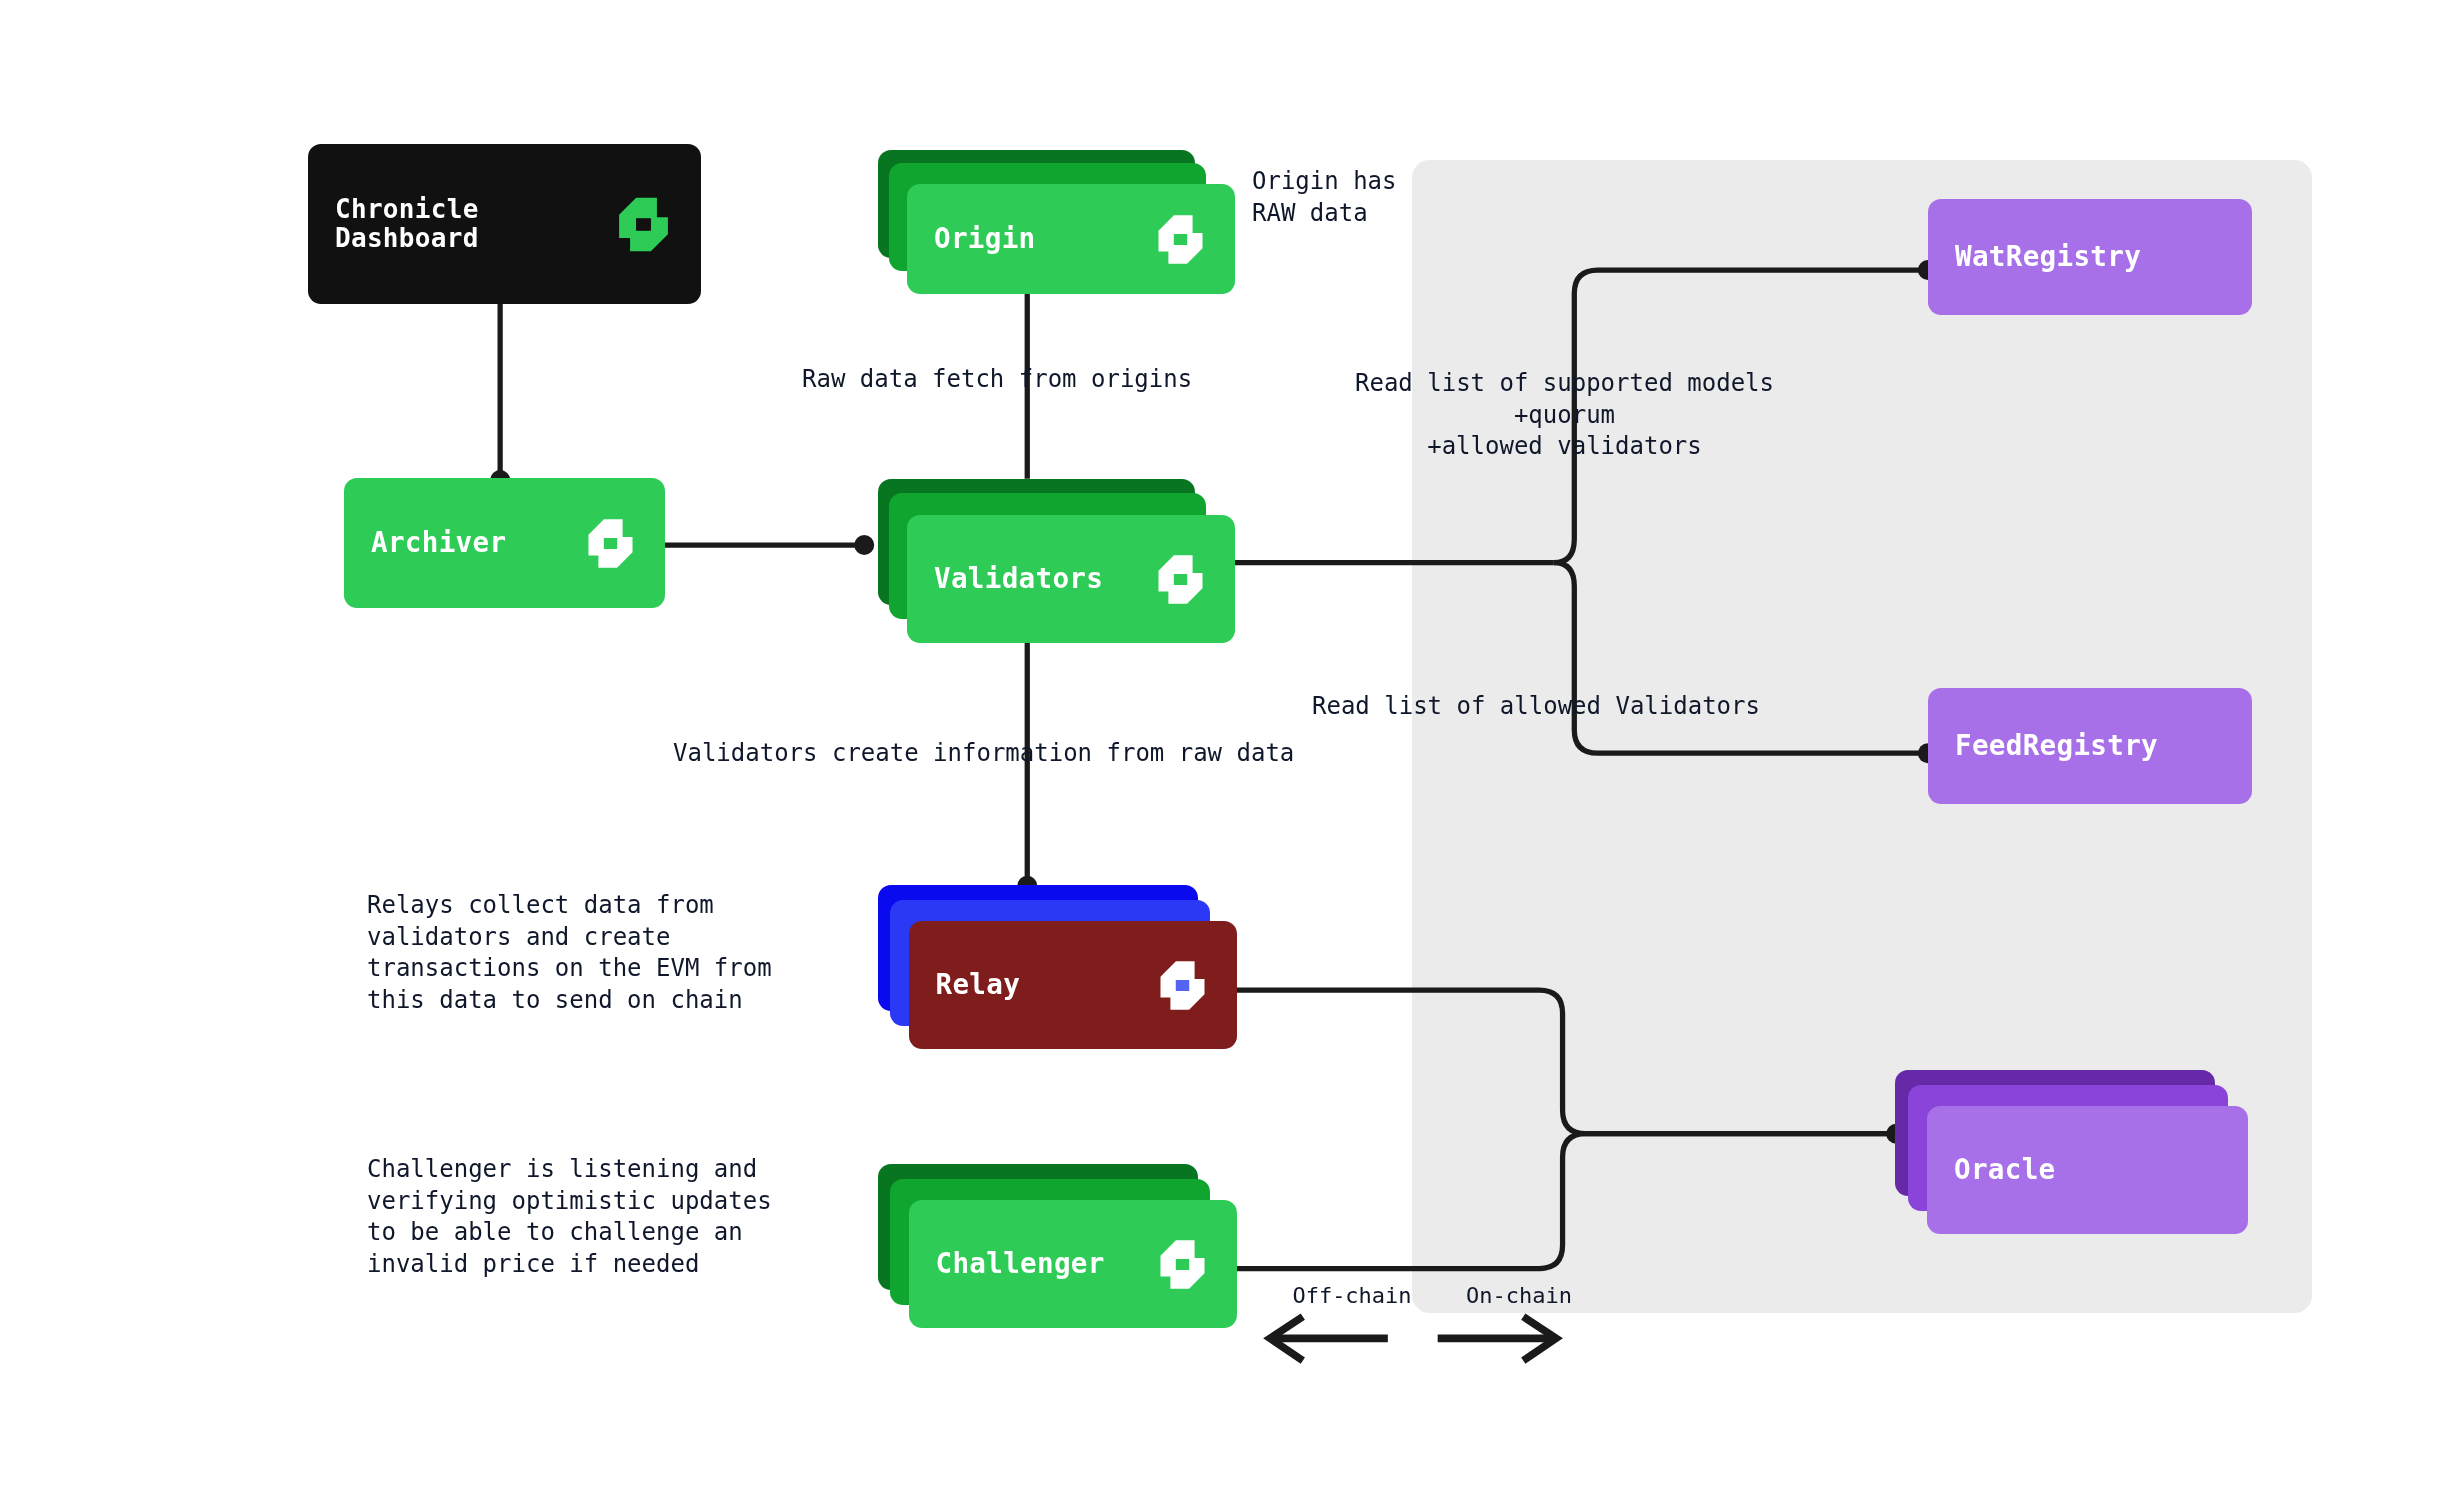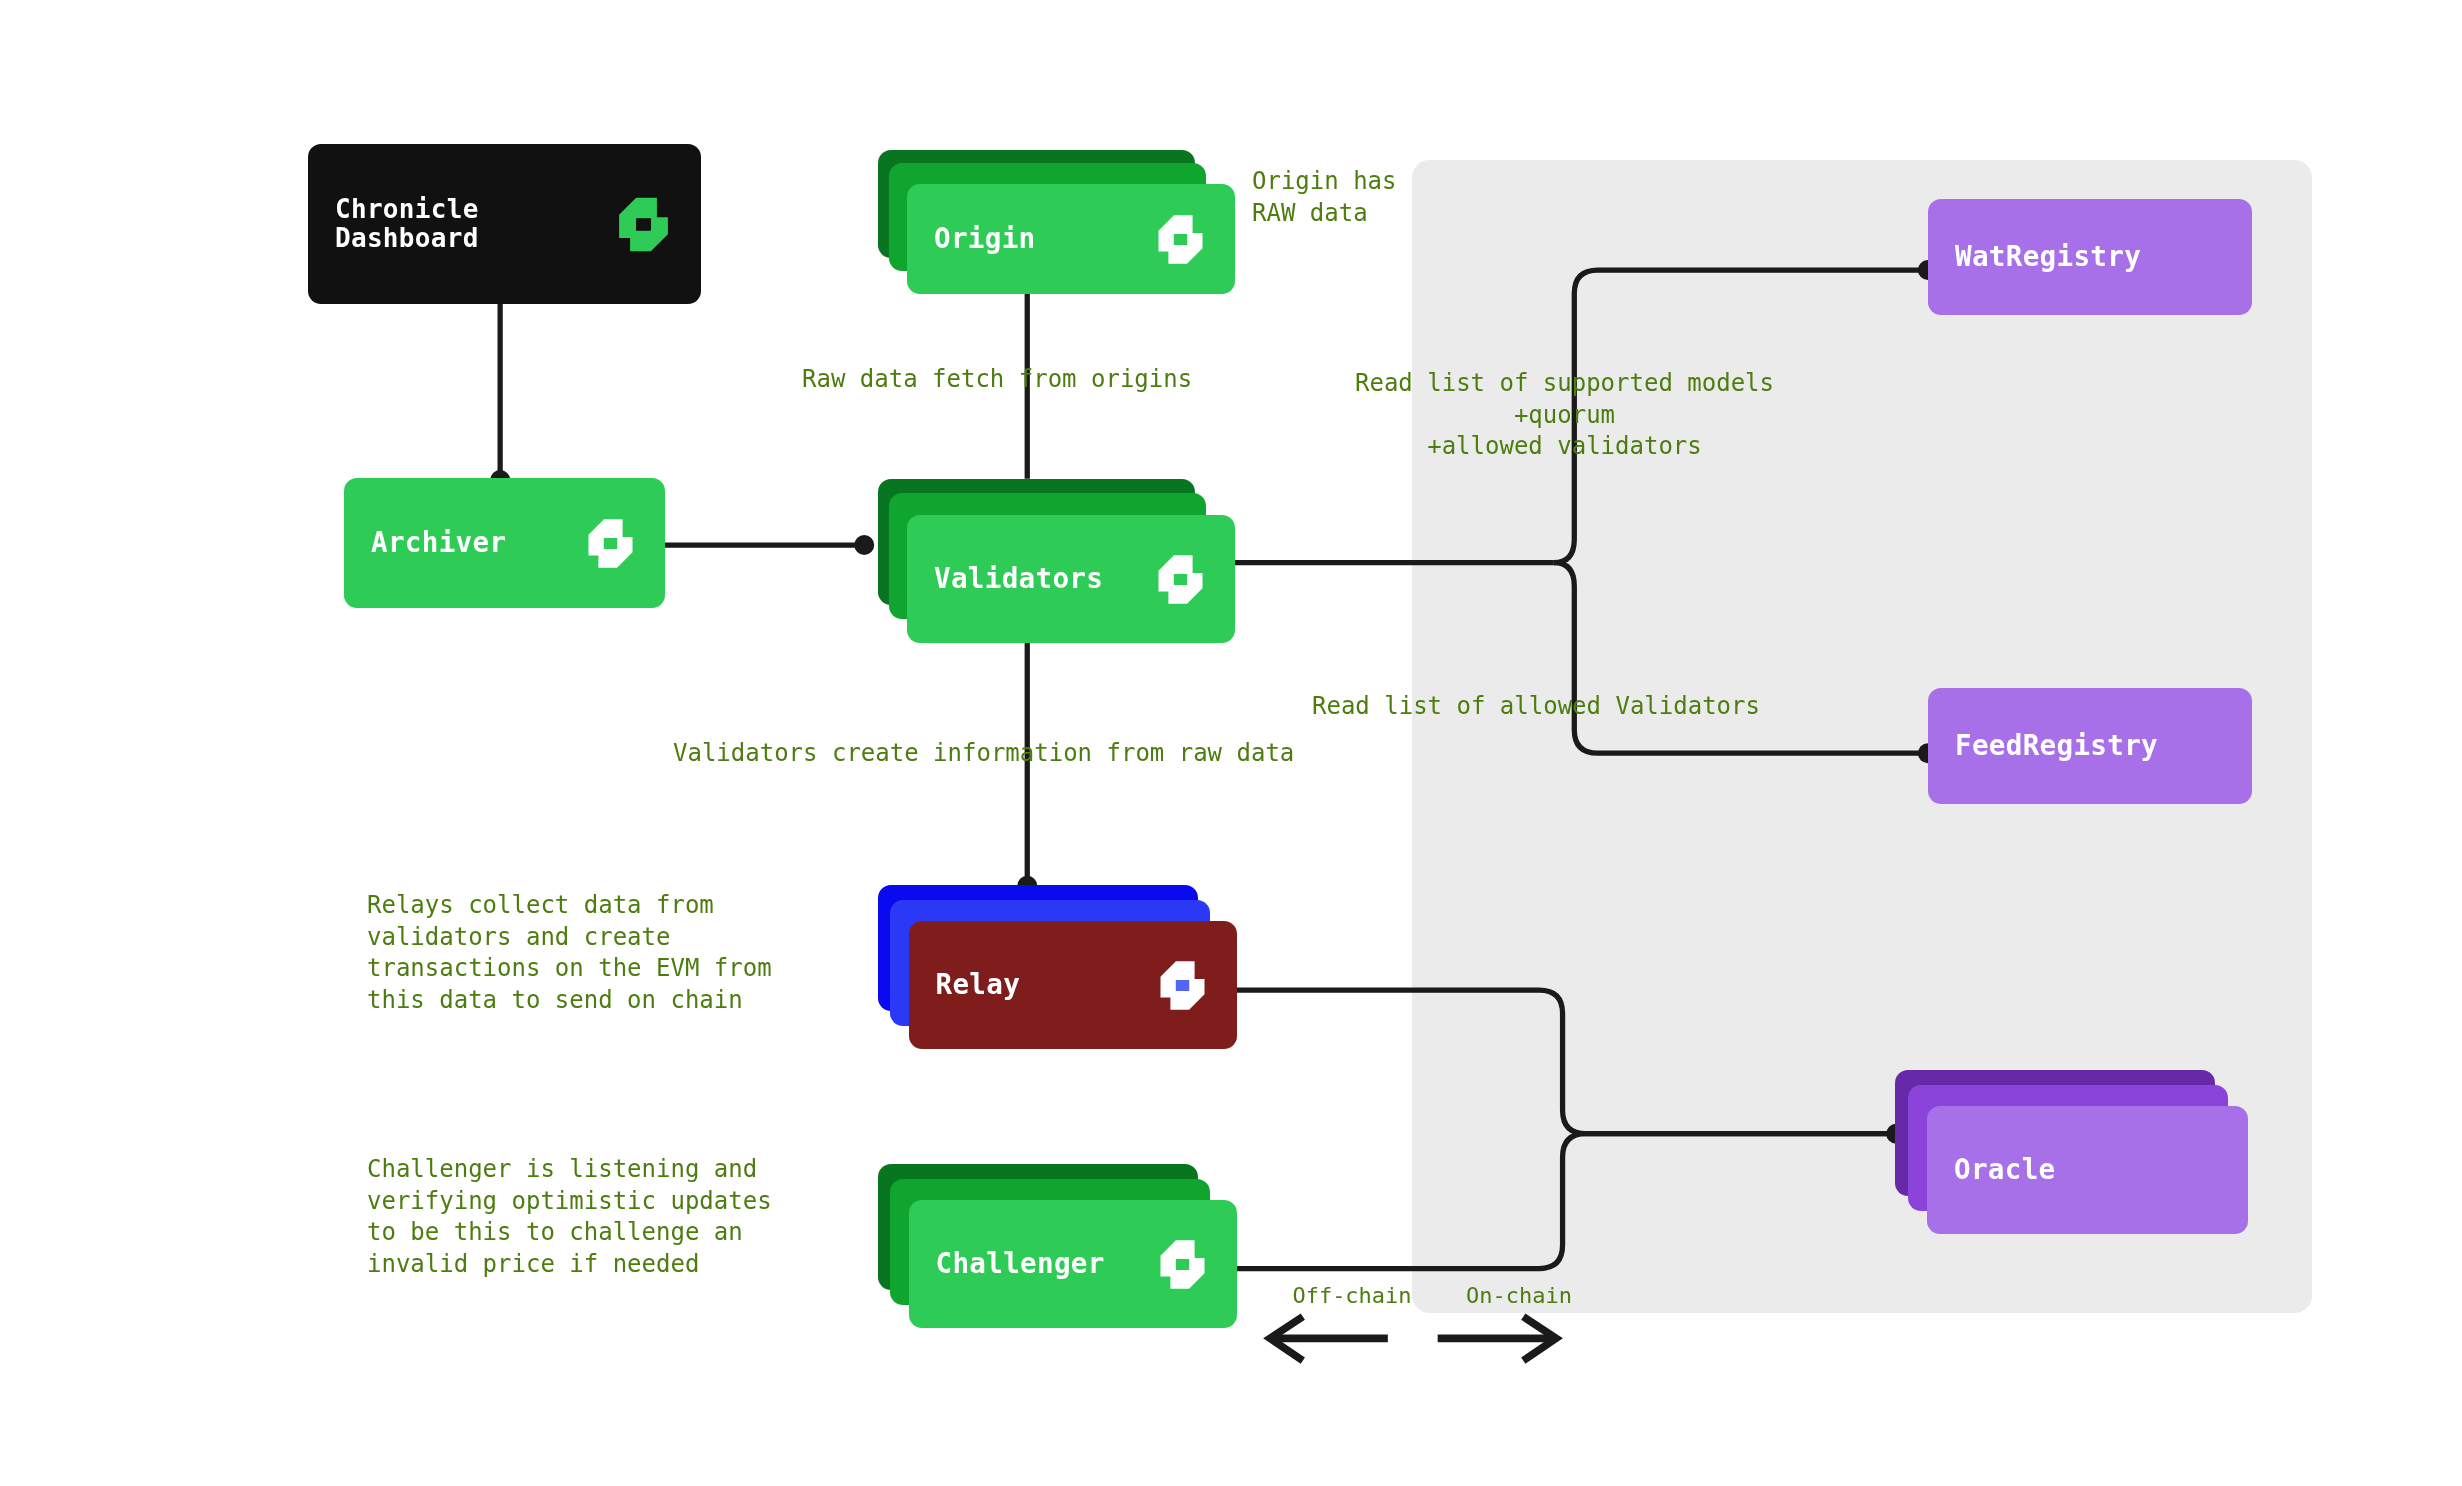--- a/index.html
+++ b/index.html
@@ -81,21 +81,21 @@
   .p-back  { background: #662AA8; }
   .p-flat  { background: #A770E8; }
 
   
   .logo { flex: 0 0 auto; }
   .logo svg { display: block; }
 
   
   .note {
     position: absolute;
-    color: #4d7c0f;
+    color: #0f172a;
     font-size: 24px;
     line-height: 1.32;
     white-space: pre-line;
     z-index: 4;
   }
   .note.center { text-align: center; }
   .note.small { font-size: 22px; }
 </style>
 </head>
 <body>
@@ -258,21 +258,21 @@
 
   <div class="note" style="left:673px; top:738px; width:762px;">Validators create information from raw data</div>
 
   <div class="note" style="left:367px; top:890px; width:487px;">Relays collect data from
 validators and create
 transactions on the EVM from
 this data to send on chain</div>
 
   <div class="note" style="left:367px; top:1154px; width:487px;">Challenger is listening and
 verifying optimistic updates
-to be this to challenge an
+to be able to challenge an
 invalid price if needed</div>
 
   <div class="note small" style="left:1264px; top:1281px; width:176px; text-align:center;">Off-chain</div>
 
   <div class="note small" style="left:1431px; top:1281px; width:176px; text-align:center;">On-chain</div>
 
 </div>
 
 
 </body></html>

